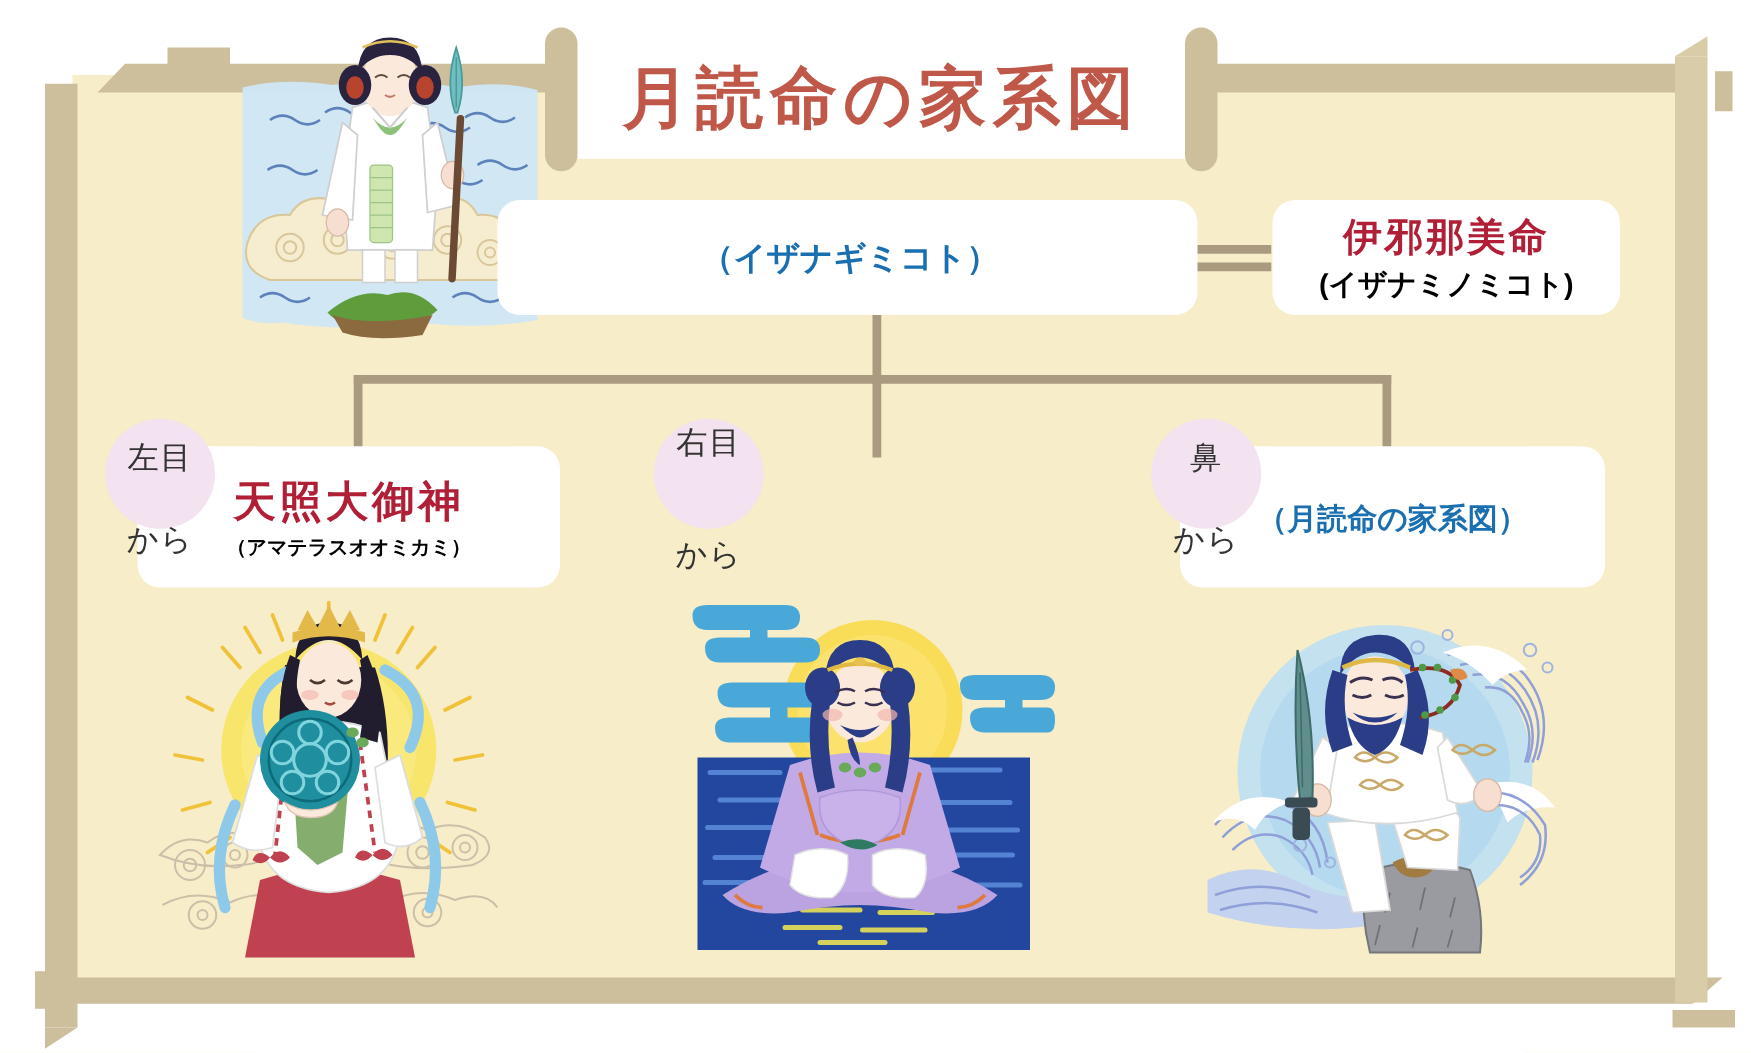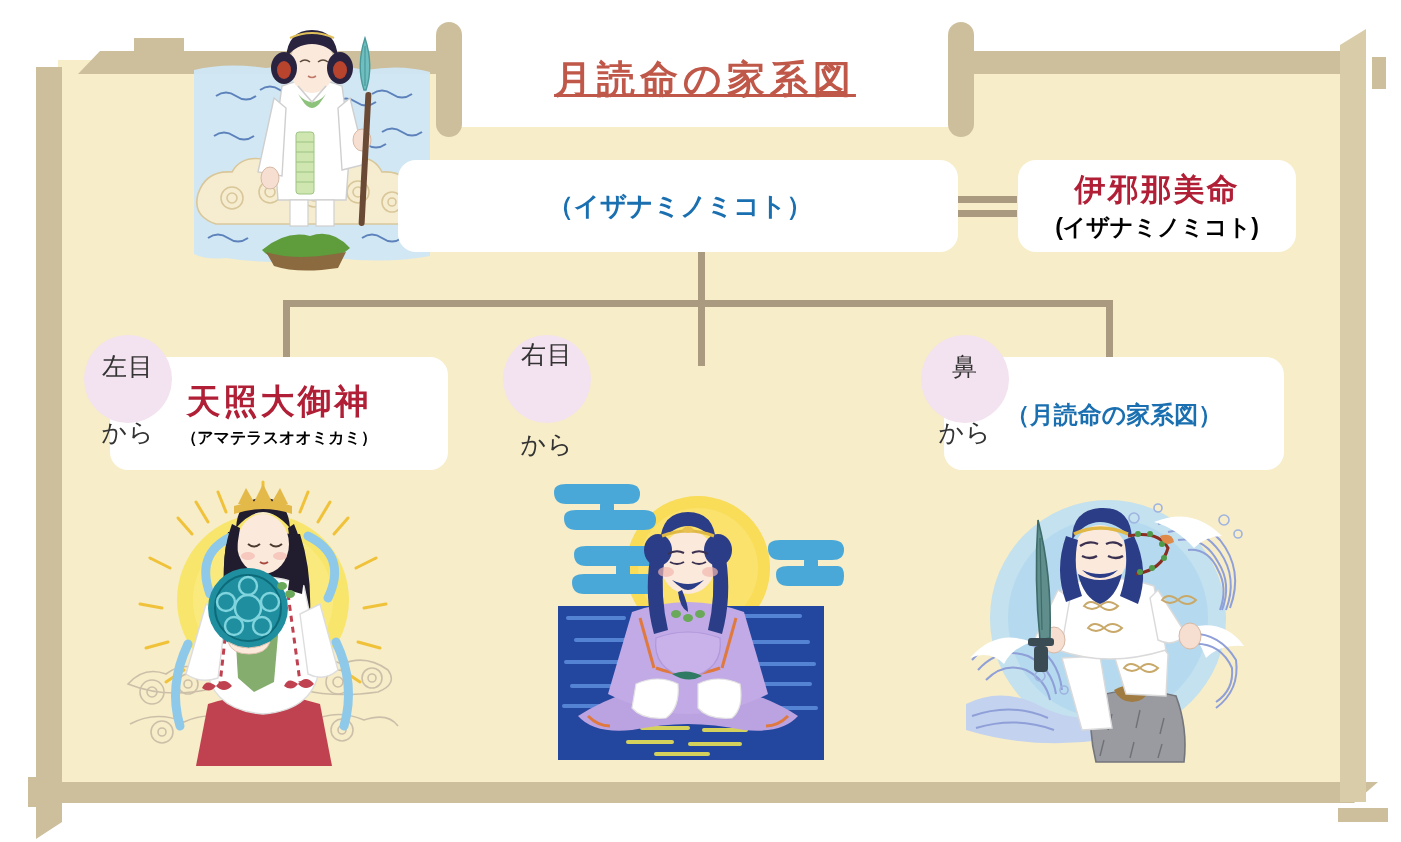--- a/index.html
+++ b/index.html
@@ -31,21 +31,21 @@
   .tab-br{left:1338px;top:808px;width:50px;height:14px;}
 
   
   .banner{position:absolute;left:420px;top:22px;width:570px;height:115px;}
   .banner-plate{position:absolute;left:28px;top:10px;right:28px;height:95px;background:#ffffff;}
   .rod{position:absolute;top:0;width:26px;height:115px;background:#cdbf9c;border-radius:13px;}
   .rod-l{left:16px;}
   .rod-r{left:528px;}
   .banner-text{position:absolute;left:28px;top:10px;right:28px;height:95px;
      display:flex;align-items:center;justify-content:center;
-     font-size:38px;font-weight:bold;color:#c0584a;letter-spacing:5px;white-space:nowrap;text-decoration:underline;}
+     font-size:54px;font-weight:bold;color:#c0584a;letter-spacing:5px;white-space:nowrap;}
 
   
   .ln{position:absolute;background:#a99a80;}
   .marriage-a{left:945px;top:196px;width:72px;height:7px;}
   .marriage-b{left:945px;top:210px;width:72px;height:7px;}
   .v-root{left:698px;top:240px;width:7px;height:67px;}
   .h-bus{left:283px;top:300px;width:830px;height:7px;}
   .v-left{left:283px;top:300px;width:7px;height:66px;}
   .v-mid{left:698px;top:300px;width:7px;height:66px;}
   .v-right{left:1106px;top:300px;width:7px;height:66px;}
@@ -75,21 +75,21 @@
   .card-susanoo{left:944px;top:357px;width:340px;height:113px;}
   .card-susanoo .main{font-size:34px;color:#1a6fb0;letter-spacing:3px;}
   .card-susanoo .kana{font-size:24px;color:#1a6fb0;font-weight:bold;margin-top:3px;}
 
   
   .badge{position:absolute;width:88px;height:88px;border-radius:50%;background:#f3e2ef;
      display:flex;flex-direction:column;align-items:center;justify-content:center;
      color:#333333;font-size:25px;line-height:1.06;letter-spacing:1px;}
   .badge span{display:block;margin-top:40px;}
   .badge-left{left:84px;top:335px;}
-  .badge-mid{left:503px;top:335px;gap:24px;}
+  .badge-mid{left:523px;top:335px;gap:24px;}
   .badge-right{left:921px;top:335px;}
 
   
   .art{position:absolute;}
 
   
   .izanagi-art{left:186px;top:24px;width:252px;height:256px;}
   
   .amaterasu-art{left:122px;top:478px;width:282px;height:292px;}
   
@@ -493,21 +493,21 @@
   <div class="ln v-right"></div>
 
   <div class="banner">
     <div class="banner-plate"></div>
     <div class="rod rod-l"></div>
     <div class="rod rod-r"></div>
     <div class="banner-text">月読命の家系図</div>
   </div>
 
   <div class="card card-izanagi">
-    <span class="kana">（イザナミノミコト）</span>
+    <span class="kana">（イザナギミコト）</span>
   </div>
 
   <div class="card card-izanami">
     <span class="main">伊邪那美命</span>
     <span class="kana">(イザナミノミコト)</span>
   </div>
 
   <div class="card card-amaterasu">
     <span class="main">天照大御神</span>
     <span class="kana">（アマテラスオオミカミ）</span>

